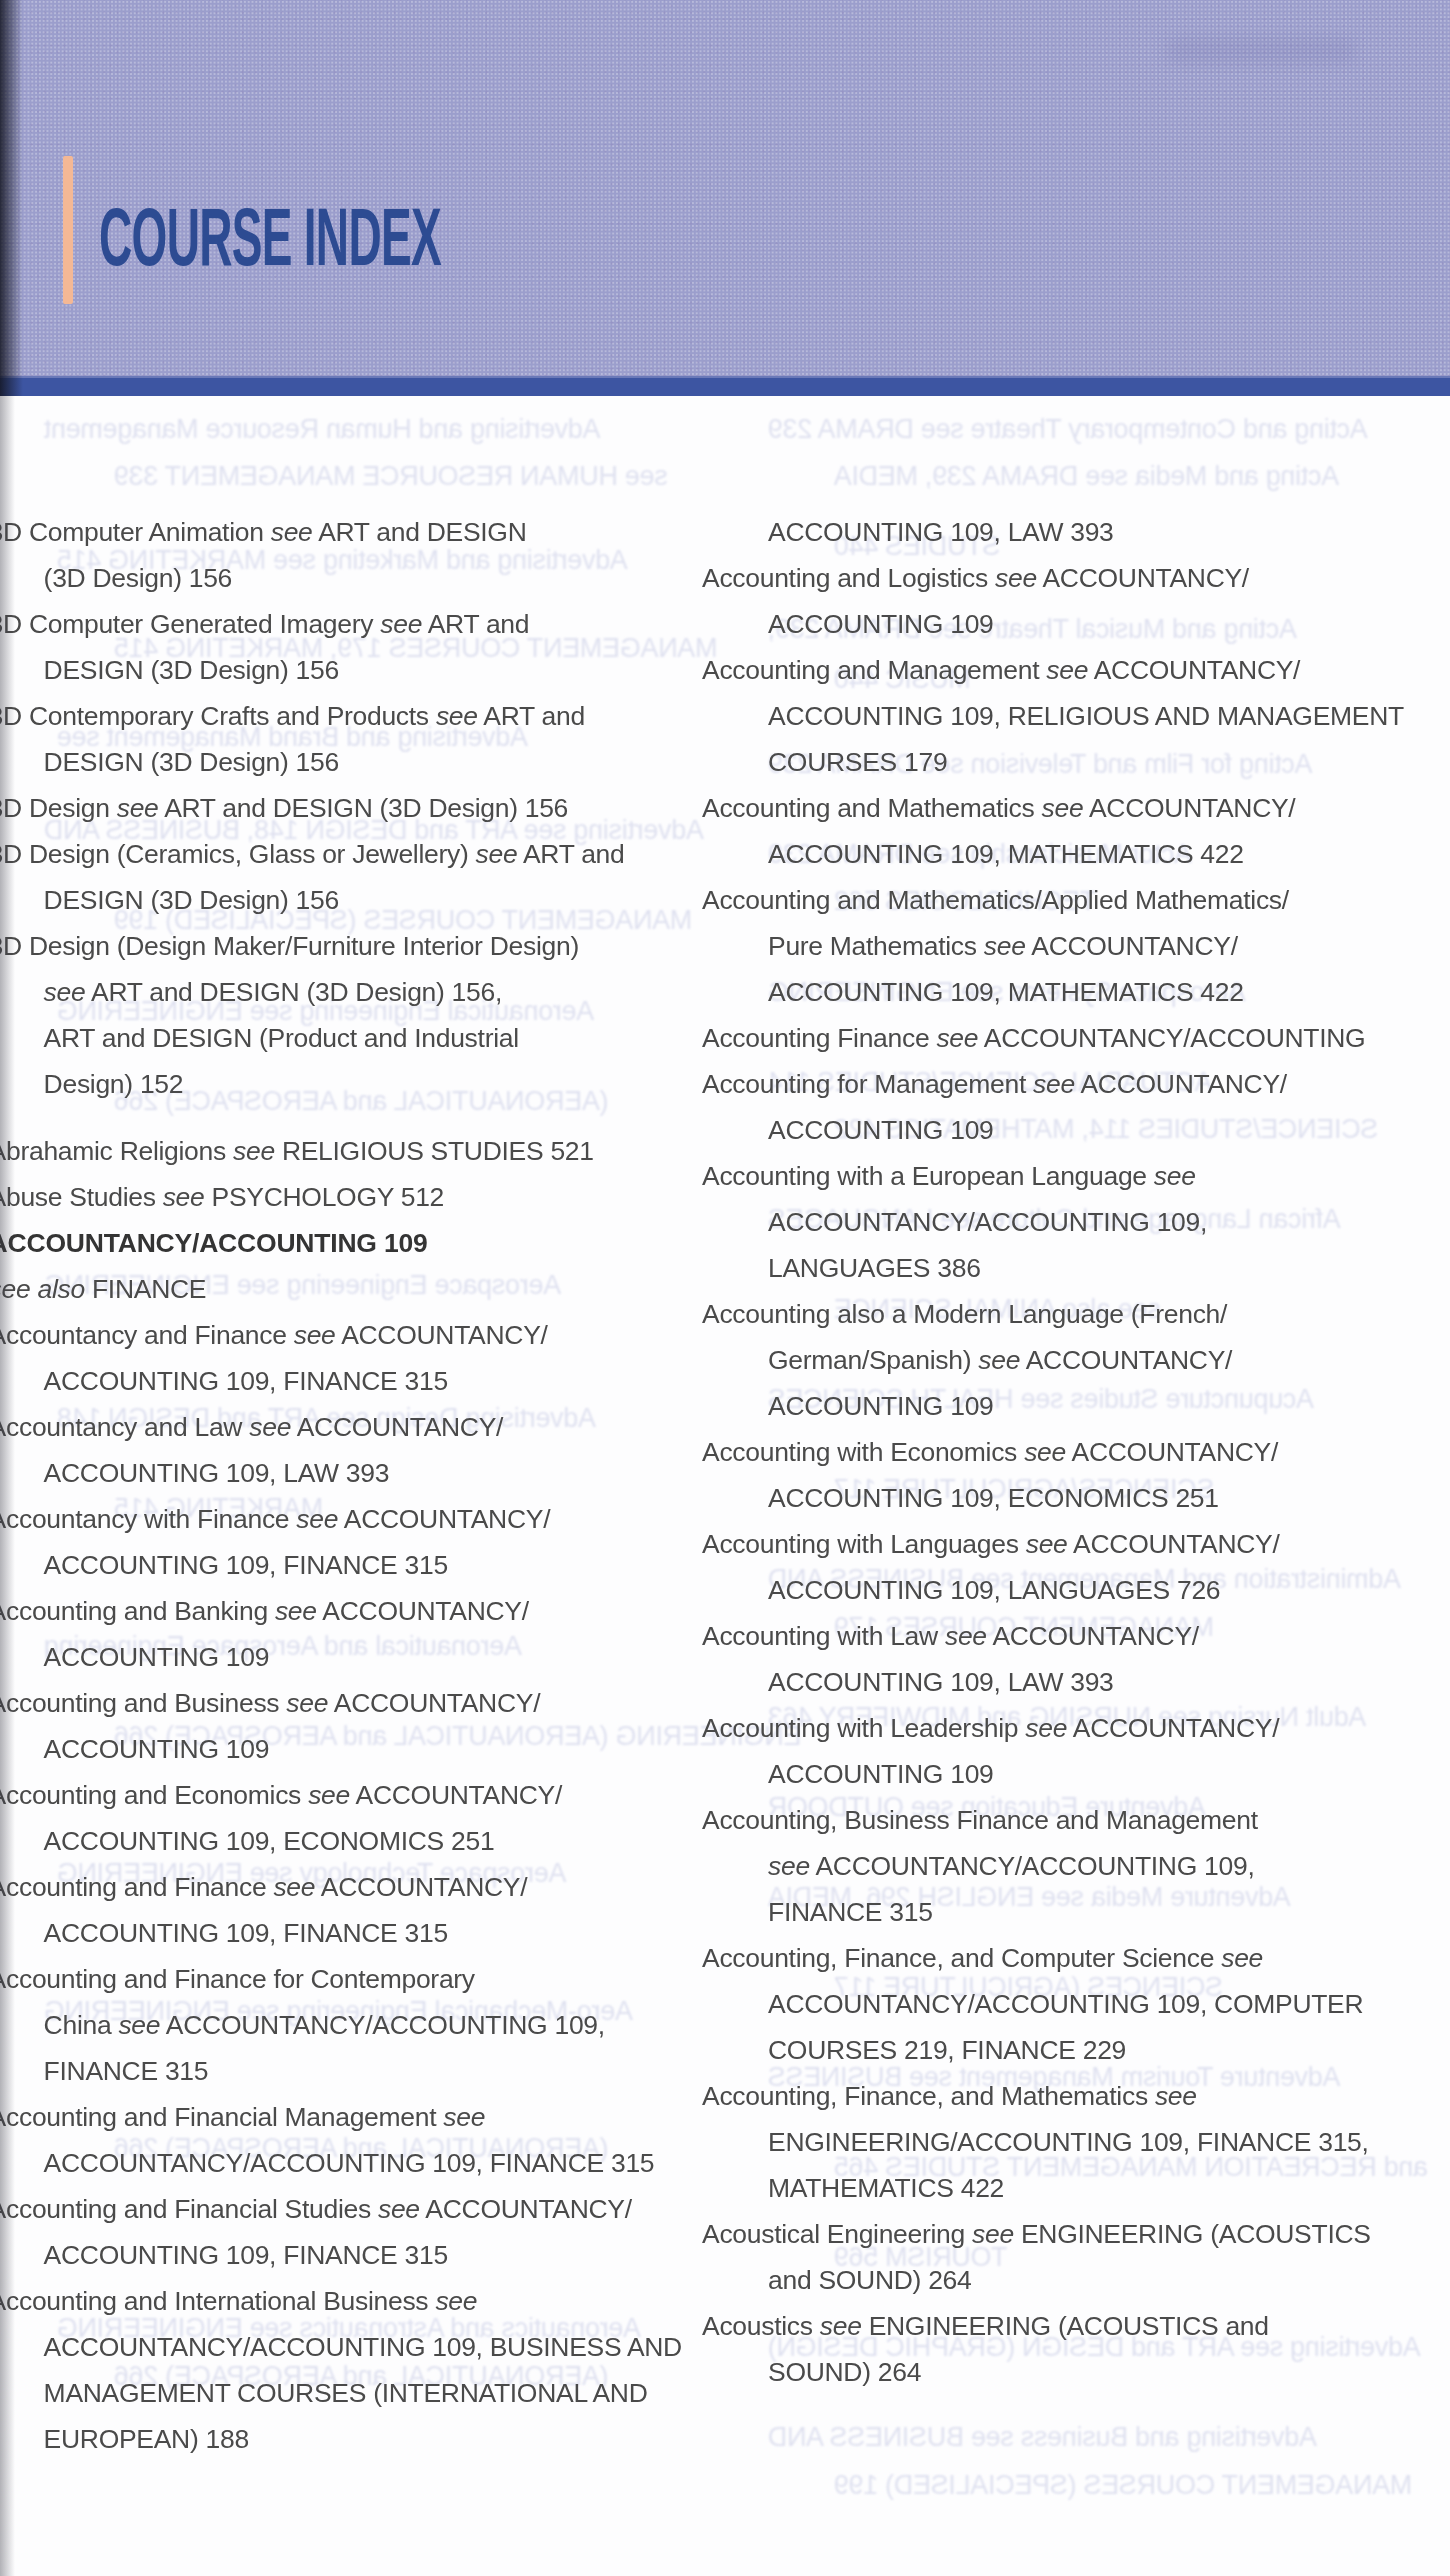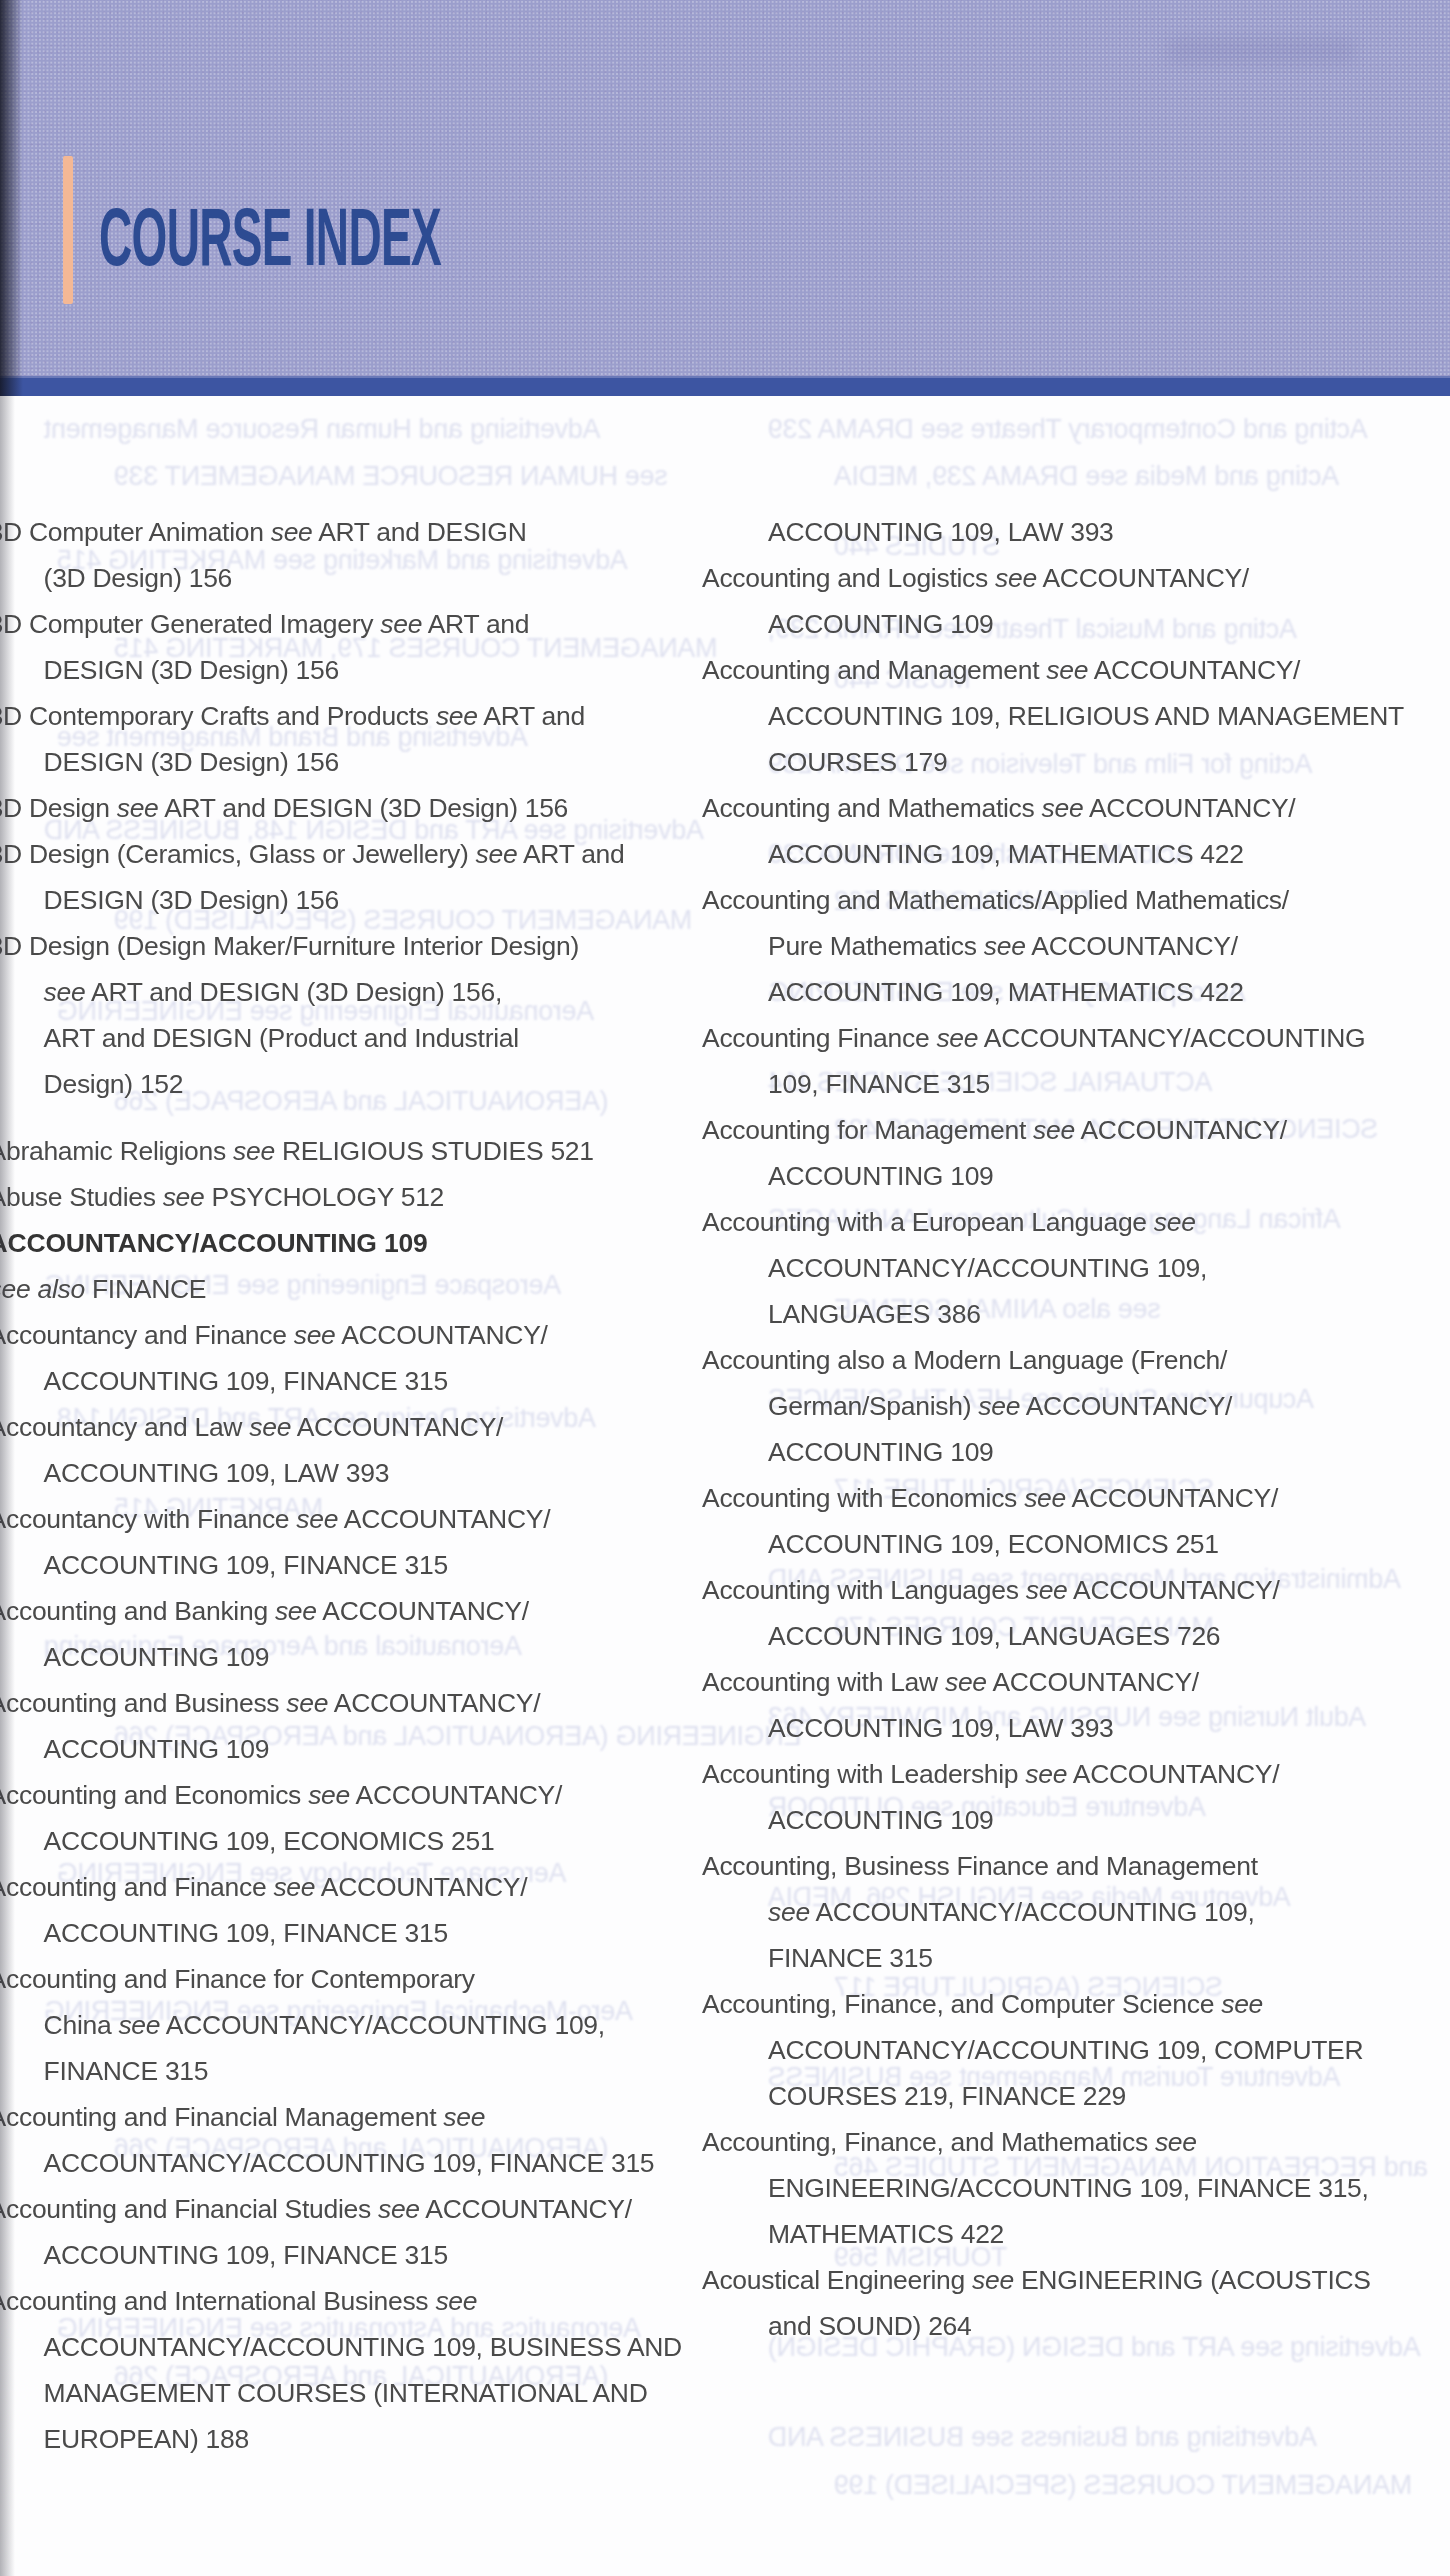--- a/index.html
+++ b/index.html
@@ -235,21 +235,20 @@
         <div class="line">Accounting and Mathematics <i>see</i> ACCOUNTANCY/</div>
         <div class="line cont">ACCOUNTING 109, MATHEMATICS 422</div>
       </div>
       <div class="entry">
         <div class="line">Accounting and Mathematics/Applied Mathematics/</div>
         <div class="line cont">Pure Mathematics <i>see</i> ACCOUNTANCY/</div>
         <div class="line cont">ACCOUNTING 109, MATHEMATICS 422</div>
       </div>
       <div class="entry">
         <div class="line">Accounting Finance <i>see</i> ACCOUNTANCY/ACCOUNTING</div>
-        <div class="line cont">109, FINANCE 315</div>
       </div>
       <div class="entry">
         <div class="line">Accounting for Management <i>see</i> ACCOUNTANCY/</div>
         <div class="line cont">ACCOUNTING 109</div>
       </div>
       <div class="entry">
         <div class="line">Accounting with a European Language <i>see</i></div>
         <div class="line cont">ACCOUNTANCY/ACCOUNTING 109,</div>
         <div class="line cont">LANGUAGES 386</div>
       </div>
@@ -286,19 +285,23 @@
       </div>
       <div class="entry">
         <div class="line">Accounting, Finance, and Mathematics <i>see</i></div>
         <div class="line cont">ENGINEERING/ACCOUNTING 109, FINANCE 315,</div>
         <div class="line cont">MATHEMATICS 422</div>
       </div>
       <div class="entry">
         <div class="line">Acoustical Engineering <i>see</i> ENGINEERING (ACOUSTICS</div>
         <div class="line cont">and SOUND) 264</div>
       </div>
+      <div class="entry">
+        <div class="line">Acoustics <i>see</i> ENGINEERING (ACOUSTICS and</div>
+        <div class="line cont">SOUND) 264</div>
+      </div>
     </div>
 
   <div class="spine-header"></div>
   <div class="spine-body"></div>
 
 </div>
 
 
 </body></html>

